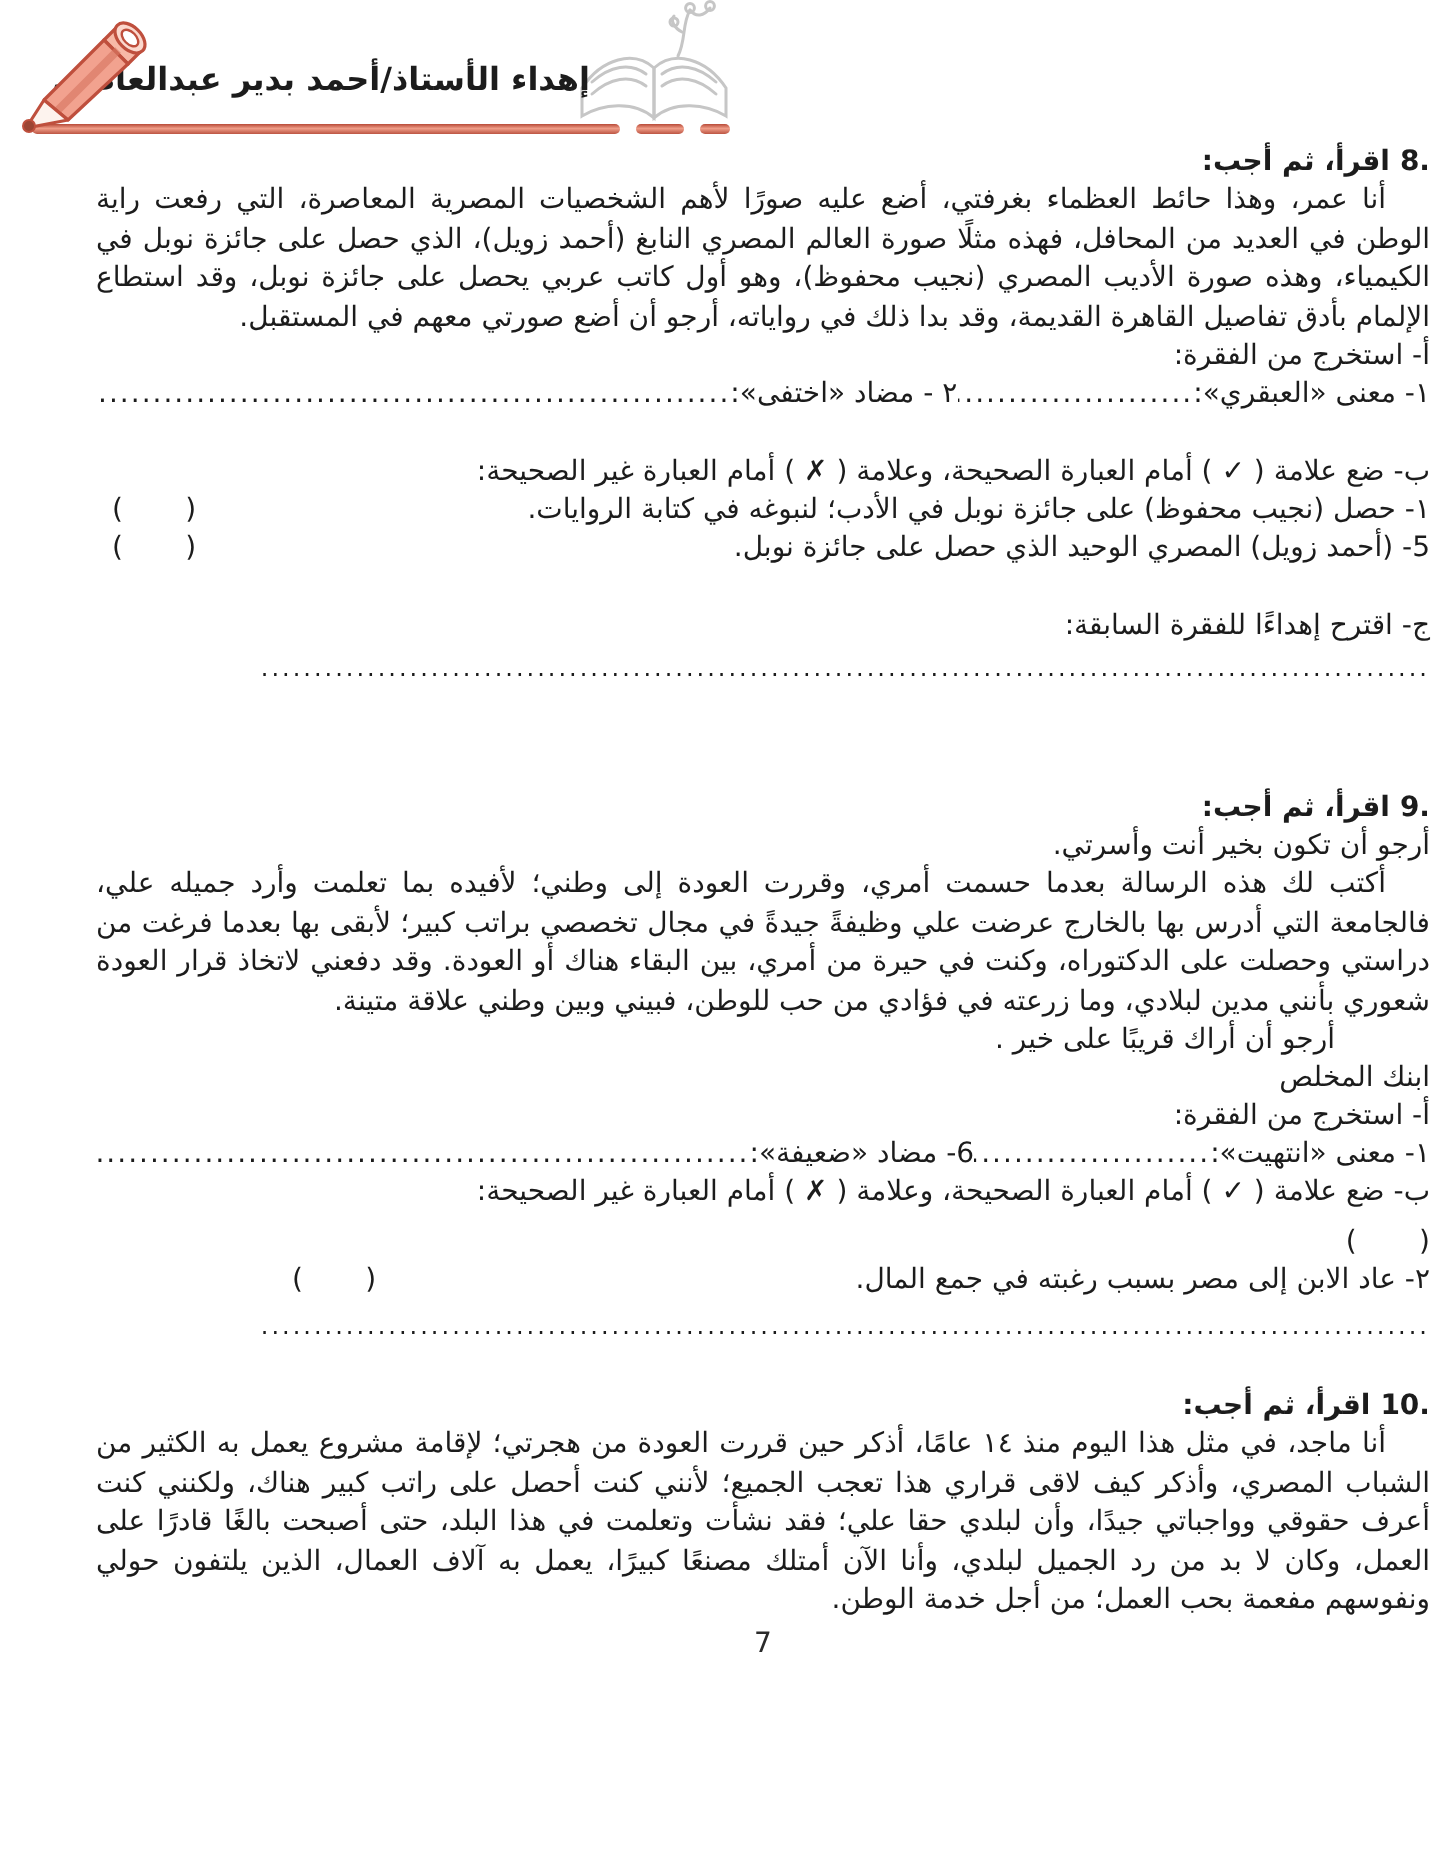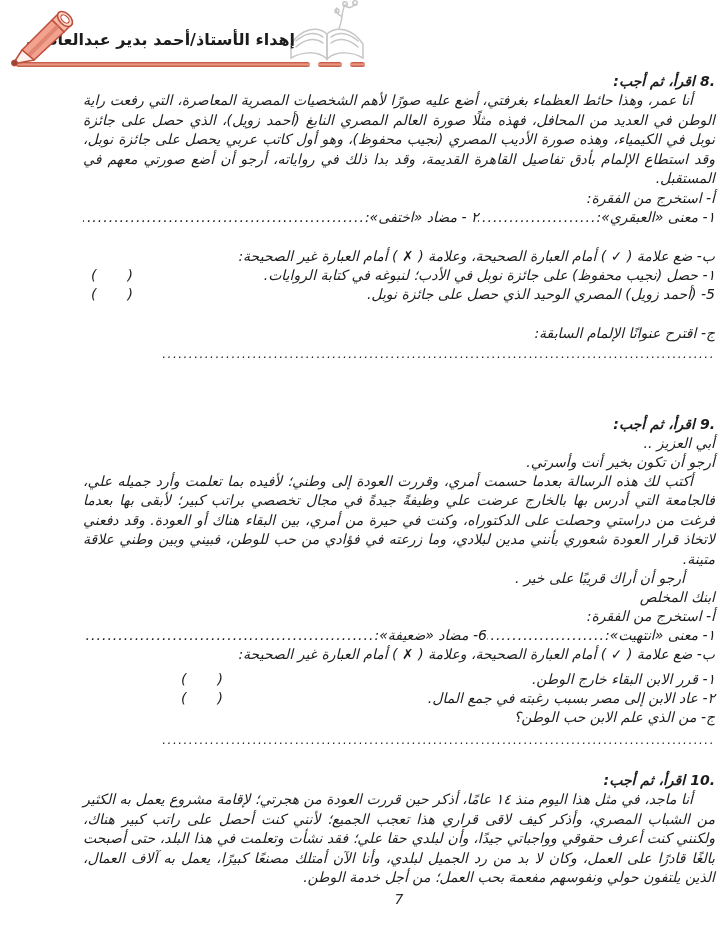--- a/index.html
+++ b/index.html
@@ -23,24 +23,23 @@
   }
   .underline-bar{
     position:absolute;top:62px;height:5px;border-radius:3px;z-index:1;
     background:linear-gradient(180deg,#b84a38 0%,#ef9c87 45%,#bc5543 100%);
   }
   .bar-main{left:16px;width:294px;}
   .bar-dash1{left:318px;width:24px;}
   .bar-dash2{left:350px;width:15px;}
   
   .content{
-    padding:4px 5px 0 83px;
+    padding:4px 5px 0 48px;
     font-size:14px;line-height:19.5px;
     text-align:right;
-    font-style:italic;
   }
   .sec-heading{font-weight:bold;line-height:19px;}
   .sec-heading .num{display:inline-block;direction:ltr;margin-left:5px;}
   .para{margin:0;text-indent:22px;text-align:justify;line-height:19.5px;}
   .line{line-height:19px;}
   .extract-row{display:flex;align-items:baseline;line-height:19px;}
   .dots{overflow:hidden;white-space:nowrap;letter-spacing:1px;min-width:0;}
   .dots-fixed{flex:0 1 118px;}
   .dots-grow{flex:1 1 0;}
   .tf-row{display:flex;justify-content:space-between;align-items:baseline;line-height:19px;}
@@ -128,50 +127,47 @@
     <div class="line mt20">ب- ضع علامة ( ✓ ) أمام العبارة الصحيحة، وعلامة ( ✗ ) أمام العبارة غير الصحيحة:</div>
     <div class="tf-row s8-tf">
       <span>١- حصل (نجيب محفوظ) على جائزة نوبل في الأدب؛ لنبوغه في كتابة الروايات.</span>
       <span class="parens">(&nbsp;&nbsp;&nbsp;&nbsp;&nbsp;&nbsp;&nbsp;)</span>
     </div>
     <div class="tf-row s8-tf">
       <span>5- (أحمد زويل) المصري الوحيد الذي حصل على جائزة نوبل.</span>
       <span class="parens">(&nbsp;&nbsp;&nbsp;&nbsp;&nbsp;&nbsp;&nbsp;)</span>
     </div>
 
-    <div class="line mt20">ج- اقترح عنوانًا الإلمام السابقة:</div>
+    <div class="line mt20">ج- اقترح إهداءًا للفقرة السابقة:</div>
     <div class="answer-dots">.....................................................................................................................................................................</div>
 
     <div class="sec-heading mt34">
       <span class="num">9.</span><span>اقرأ، ثم أجب:</span>
     </div>
-    <div class="line">أبي العزيز ..</div>
     <div class="line">أرجو أن تكون بخير أنت وأسرتي.</div>
     <p class="para">أكتب لك هذه الرسالة بعدما حسمت أمري، وقررت العودة إلى وطني؛ لأفيده بما تعلمت وأرد جميله علي، فالجامعة التي أدرس بها بالخارج عرضت علي وظيفةً جيدةً في مجال تخصصي براتب كبير؛ لأبقى بها بعدما فرغت من دراستي وحصلت على الدكتوراه، وكنت في حيرة من أمري، بين البقاء هناك أو العودة. وقد دفعني لاتخاذ قرار العودة شعوري بأنني مدين لبلادي، وما زرعته في فؤادي من حب للوطن، فبيني وبين وطني علاقة متينة.</p>
     <div class="closing-line">أرجو أن أراك قريبًا على خير .</div>
     <div class="signature-line">ابنك المخلص</div>
 
     <div class="line">أ- استخرج من الفقرة:</div>
     <div class="extract-row">
       <span>١- معنى «انتهيت»:</span>
       <span class="dots dots-fixed">.....................................................................................................................................................................</span>
       <span>6- مضاد «ضعيفة»:</span>
       <span class="dots dots-grow">.....................................................................................................................................................................</span>
     </div>
 
     <div class="line">ب- ضع علامة ( ✓ ) أمام العبارة الصحيحة، وعلامة ( ✗ ) أمام العبارة غير الصحيحة:</div>
     <div class="tf-row s9-tf mt6">
-      <span>١- قرر الابن البقاء خارج الوطن.</span>
       <span class="parens">(&nbsp;&nbsp;&nbsp;&nbsp;&nbsp;&nbsp;&nbsp;)</span>
     </div>
     <div class="tf-row s9-tf">
       <span>٢- عاد الابن إلى مصر بسبب رغبته في جمع المال.</span>
       <span class="parens">(&nbsp;&nbsp;&nbsp;&nbsp;&nbsp;&nbsp;&nbsp;)</span>
     </div>
-    <div class="line">ج- من الذي علم الابن حب الوطن؟</div>
     <div class="answer-dots mt6">.....................................................................................................................................................................</div>
 
     <div class="sec-heading mt24">
       <span class="num">10.</span><span>اقرأ، ثم أجب:</span>
     </div>
     <p class="para">أنا ماجد، في مثل هذا اليوم منذ ١٤ عامًا، أذكر حين قررت العودة من هجرتي؛ لإقامة مشروع يعمل به الكثير من الشباب المصري، وأذكر كيف لاقى قراري هذا تعجب الجميع؛ لأنني كنت أحصل على راتب كبير هناك، ولكنني كنت أعرف حقوقي وواجباتي جيدًا، وأن لبلدي حقا علي؛ فقد نشأت وتعلمت في هذا البلد، حتى أصبحت بالغًا قادرًا على العمل، وكان لا بد من رد الجميل لبلدي، وأنا الآن أمتلك مصنعًا كبيرًا، يعمل به آلاف العمال، الذين يلتفون حولي ونفوسهم مفعمة بحب العمل؛ من أجل خدمة الوطن.</p>
 
     <div class="footer">7</div>
   </div>
 

